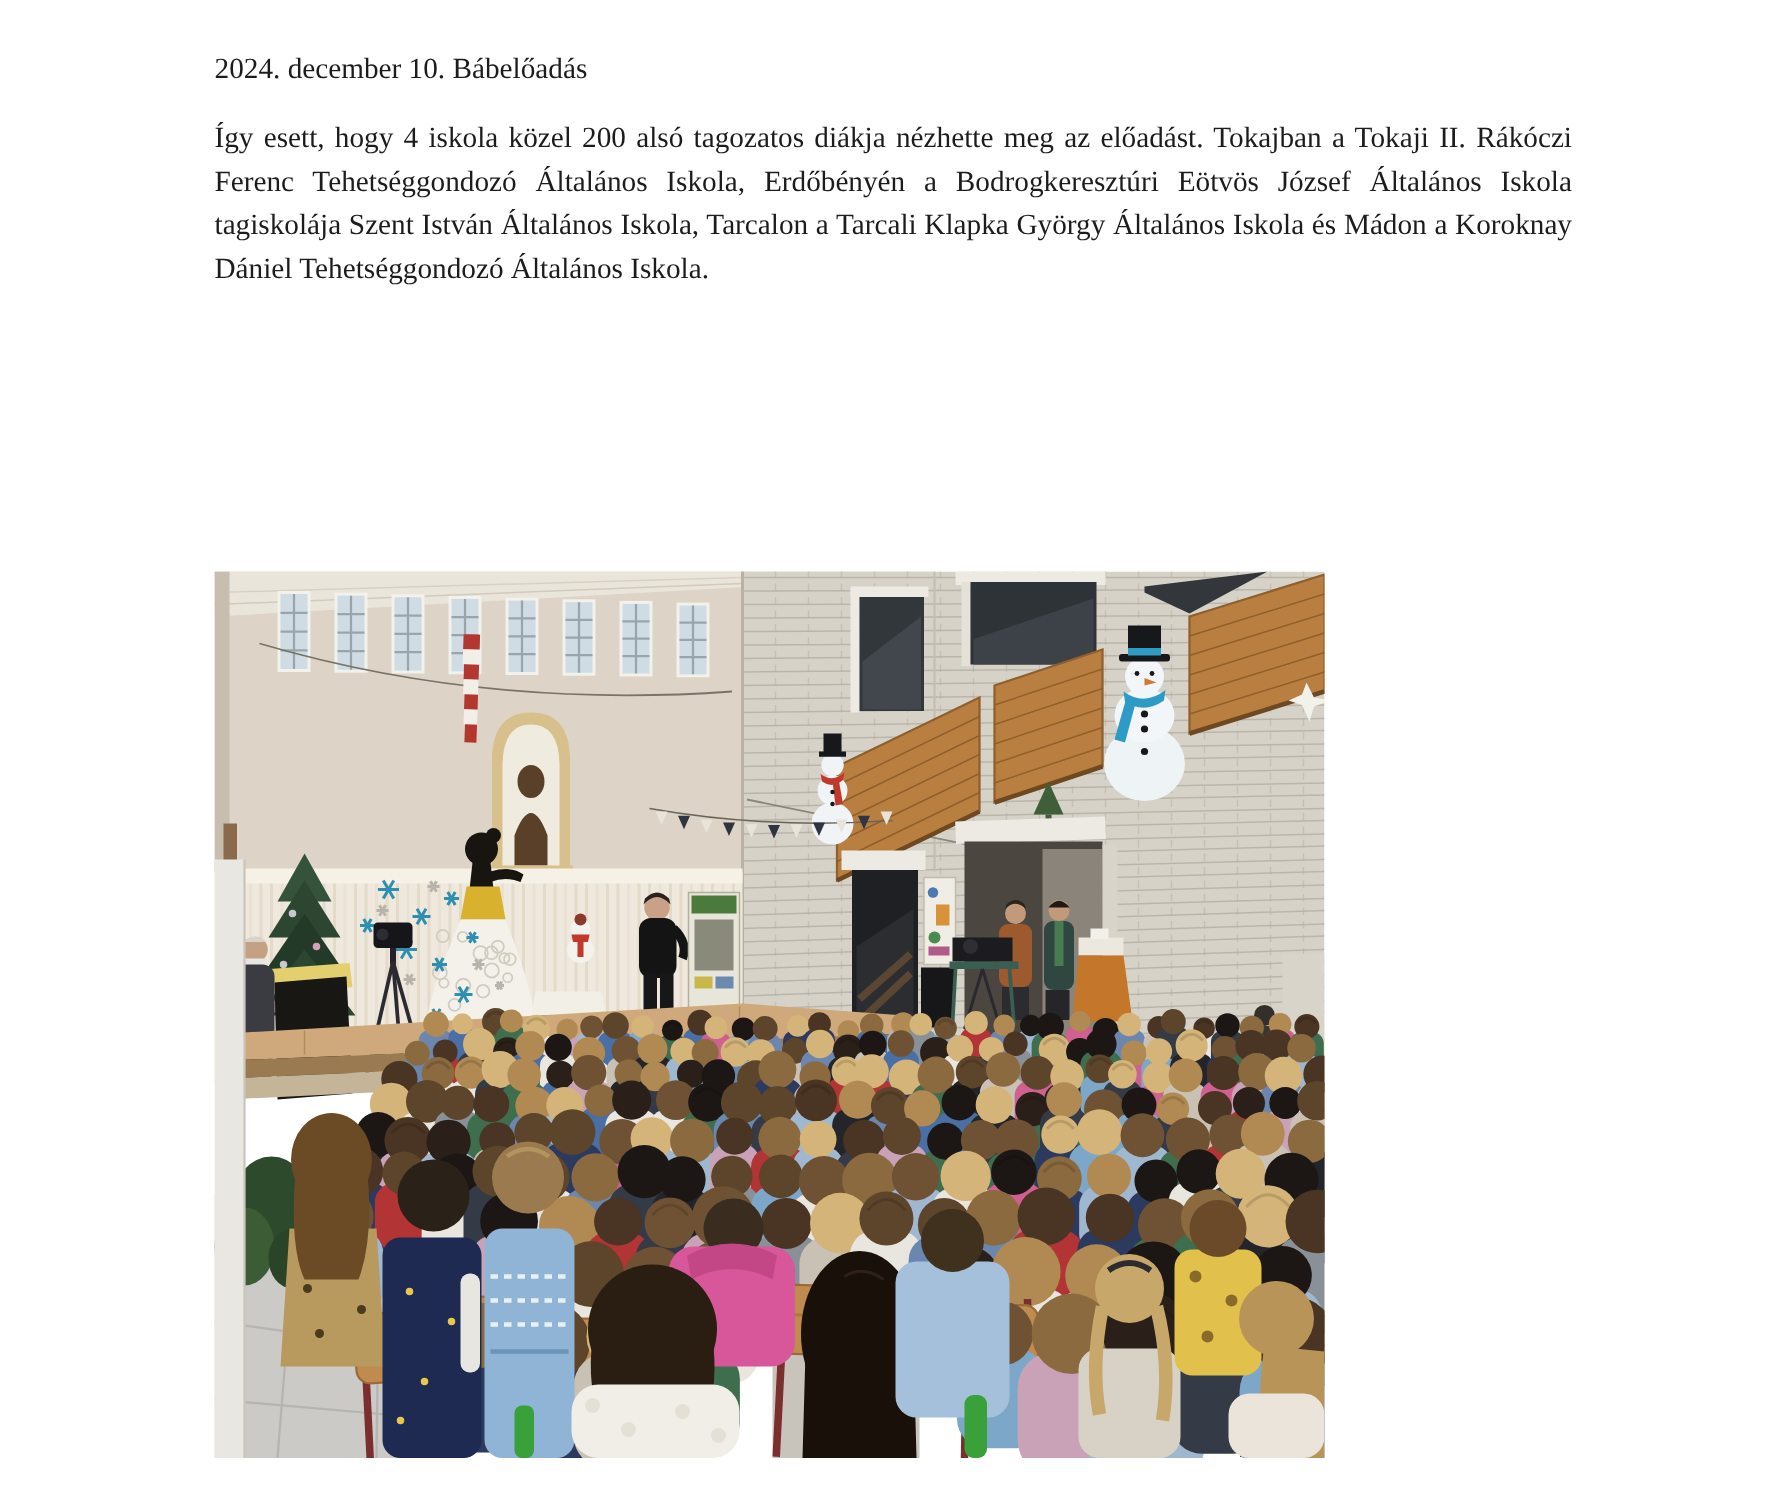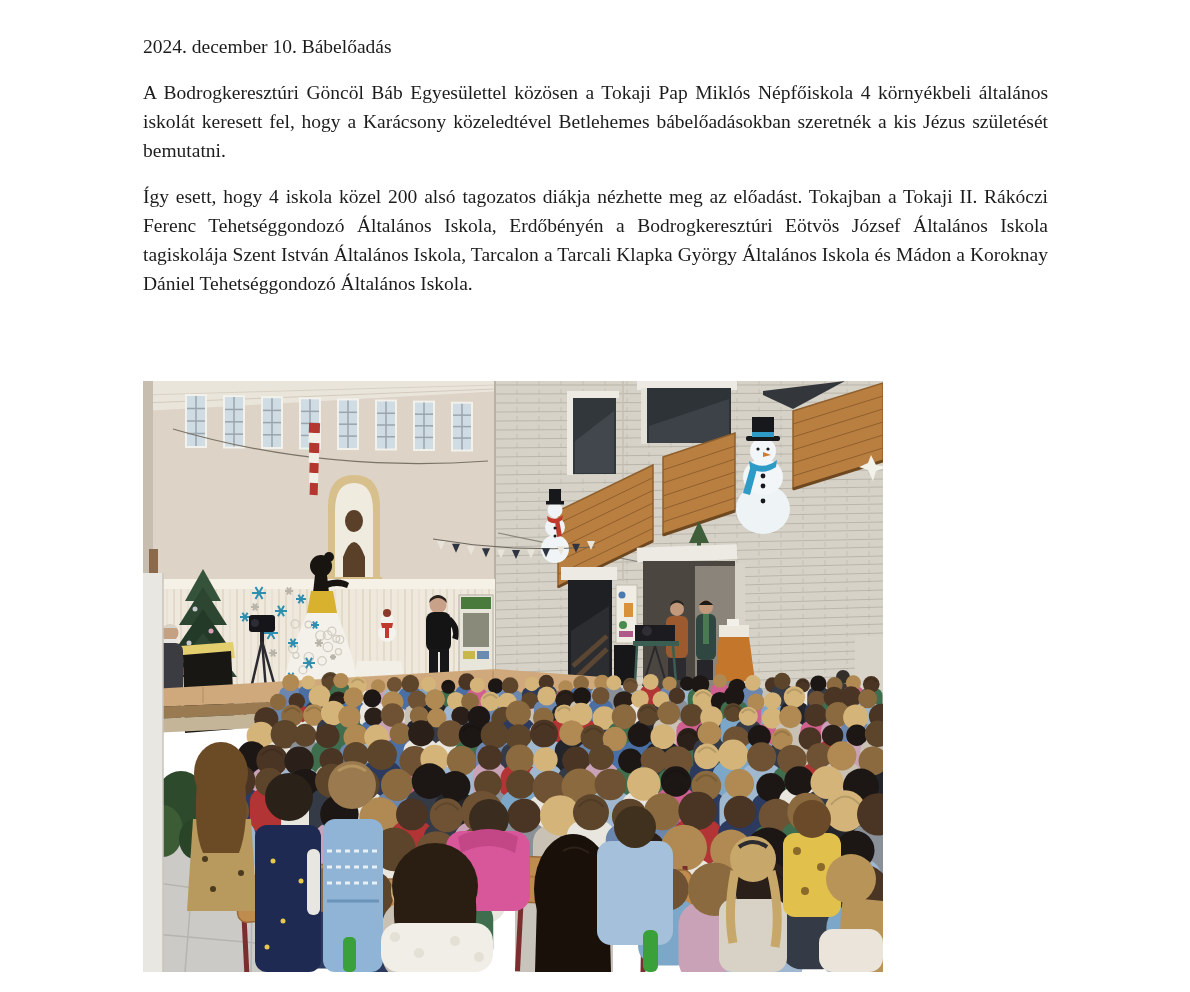--- a/index.html
+++ b/index.html
@@ -11,21 +11,20 @@
   .content p.date{text-align:left;}
   figure.photo{position:absolute;left:143px;top:381px;width:740px;height:591px;margin:0;}
   figure.photo svg{display:block;width:740px;height:591px;}
 </style>
 </head>
 <body>
 
 <div class="page">
   <div class="content">
     <p class="date"><span>2024. december 10. Bábelőadás</span></p>
-    <p>A Bodrogkeresztúri Göncöl Báb Egyesülettel közösen a Tokaji Pap Miklós Népfőiskola 4 környékbeli általános iskolát keresett fel, hogy a Karácsony közeledtével Betlehemes bábelőadásokban szeretnék a kis Jézus születését bemutatni.</p>
     <p>Így esett, hogy 4 iskola közel 200 alsó tagozatos diákja nézhette meg az előadást. Tokajban a Tokaji II. Rákóczi Ferenc Tehetséggondozó Általános Iskola, Erdőbényén a Bodrogkeresztúri Eötvös József Általános Iskola tagiskolája Szent István Általános Iskola, Tarcalon a Tarcali Klapka György Általános Iskola és Mádon a Koroknay Dániel Tehetséggondozó Általános Iskola.</p>
   </div>
 
   <figure class="photo" aria-label="Betlehemes bábelőadás közönsége az iskolai aulában">
     <svg viewBox="0 0 740 591" xmlns="http://www.w3.org/2000/svg">
 
       <g>
         <rect x="0" y="0" width="480" height="340" fill="#ddd3c6"></rect>
         <polygon points="0,0 360,0 360,10 0,30" fill="#eae5db"></polygon>
         <line x1="0" y1="22" x2="352" y2="8" stroke="#d2cabc" stroke-width="1"></line>

